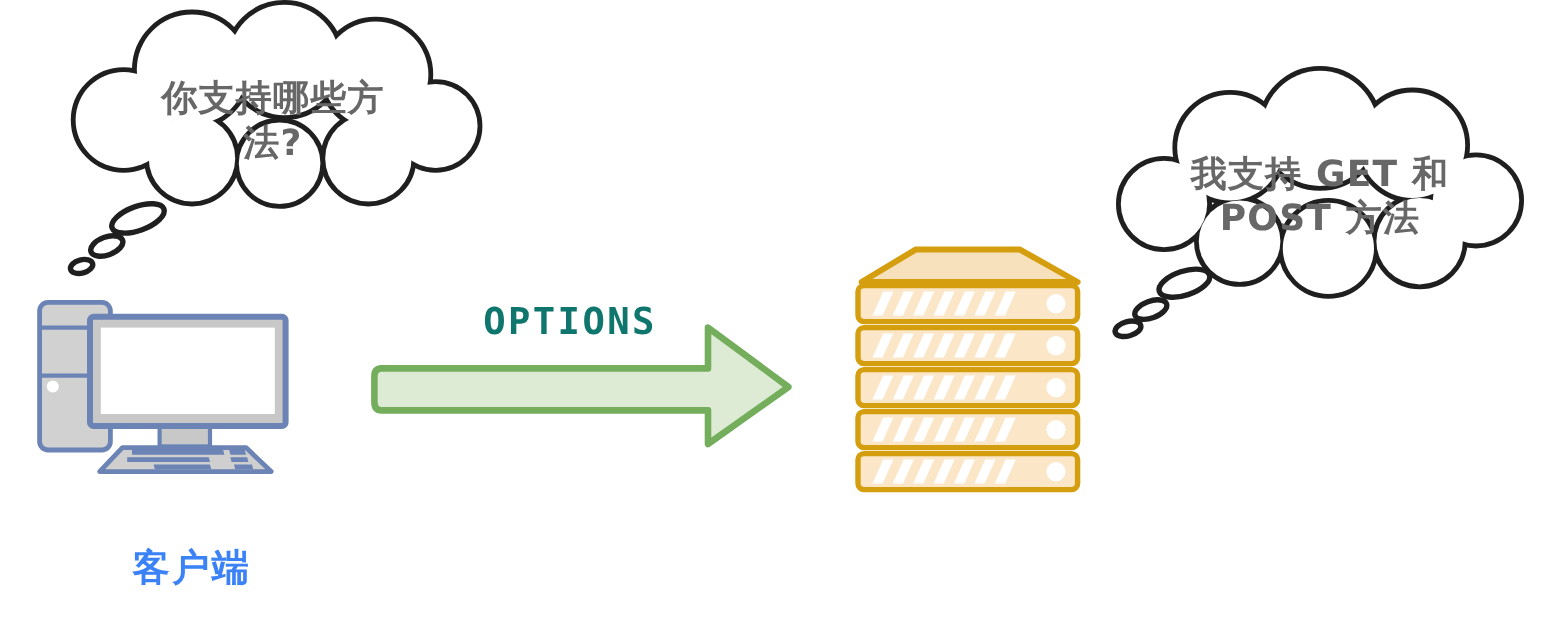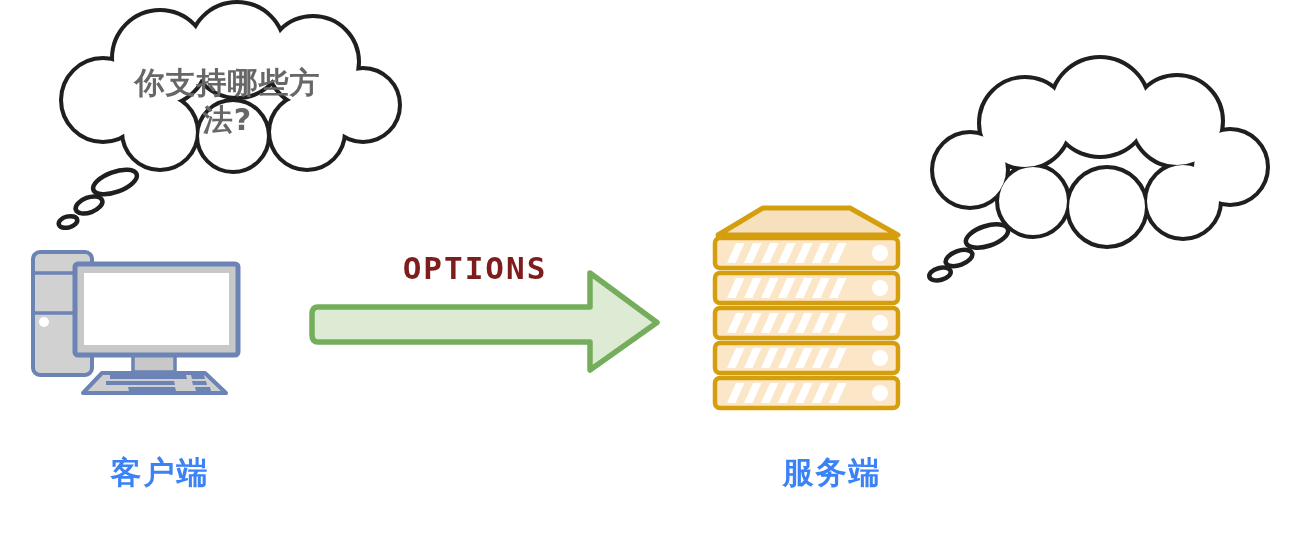--- a/index.html
+++ b/index.html
@@ -11,21 +11,21 @@
   .bubble-text{
     position:absolute;text-align:center;font-weight:bold;color:#676767;
     font-size:30px;line-height:37px;letter-spacing:1px;white-space:nowrap;
   }
   .bubble-text span{display:block;}
   .entity-label{
     position:absolute;text-align:center;font-weight:bold;color:#3b82f6;
     font-size:31px;letter-spacing:2px;white-space:nowrap;
   }
   .arrow-label{
-    position:absolute;text-align:center;font-weight:bold;color:#7f1d1d;
+    position:absolute;text-align:center;font-weight:bold;color:#0f766e;
     font-size:31px;letter-spacing:2px;white-space:nowrap;
     font-family:"DejaVu Sans Mono",monospace;
   }
   svg{display:block;}
 </style>
 </head>
 <body>
 
 <div class="canvas">
 
@@ -81,20 +81,24 @@
       <circle cx="268" cy="146" r="36"></circle>
       <circle cx="192" cy="152" r="38"></circle>
       <circle cx="118" cy="146" r="34"></circle>
     </g>
     <g stroke="#1f1f1f" stroke-width="4.5" fill="#ffffff">
       <ellipse cx="72" cy="181" rx="22" ry="10" transform="rotate(-18 72 181)"></ellipse>
       <ellipse cx="44" cy="203" rx="14" ry="7" transform="rotate(-20 44 203)"></ellipse>
       <ellipse cx="25" cy="219" rx="11" ry="6" transform="rotate(-15 25 219)"></ellipse>
     </g>
   </svg>
+  <div class="bubble-text" style="left:980px;top:127px;width:240px;">
+    <span>我支持 GET 和</span>
+    <span>POST 方法</span>
+  </div>
 
   <svg class="abs" style="left:25px;top:245px;" width="245" height="155" viewBox="0 0 245 155">
 
     <rect x="8" y="7" width="59" height="123" rx="7" fill="#d1d1d1" stroke="#6b83b5" stroke-width="4"></rect>
     <line x1="8" y1="28" x2="67" y2="28" stroke="#6b83b5" stroke-width="3.5"></line>
     <line x1="8" y1="68" x2="67" y2="68" stroke="#6b83b5" stroke-width="3.5"></line>
     <circle cx="19" cy="77" r="5" fill="#ffffff"></circle>
 
     <rect x="108" y="105" width="42" height="22" fill="#c8c8c8" stroke="#6b83b5" stroke-width="3.5"></rect>
 
@@ -182,15 +186,14 @@
           <polygon points="65,183 73.5,183 64.5,203 56,203"></polygon>
             <polygon points="82,183 90.5,183 81.5,203 73,203"></polygon>
           <polygon points="99,183 107.5,183 98.5,203 90,203"></polygon>
             <polygon points="116,183 124.5,183 115.5,203 107,203"></polygon>
           <polygon points="133,183 141.5,183 132.5,203 124,203"></polygon>
           <circle cx="175" cy="193" r="8"></circle>
         </g>
       </g>
     </g>
   </svg>
-  <div class="entity-label" style="left:732px;top:452px;width:200px;">服务端</div>
 
 </div>
 
 </body></html>

